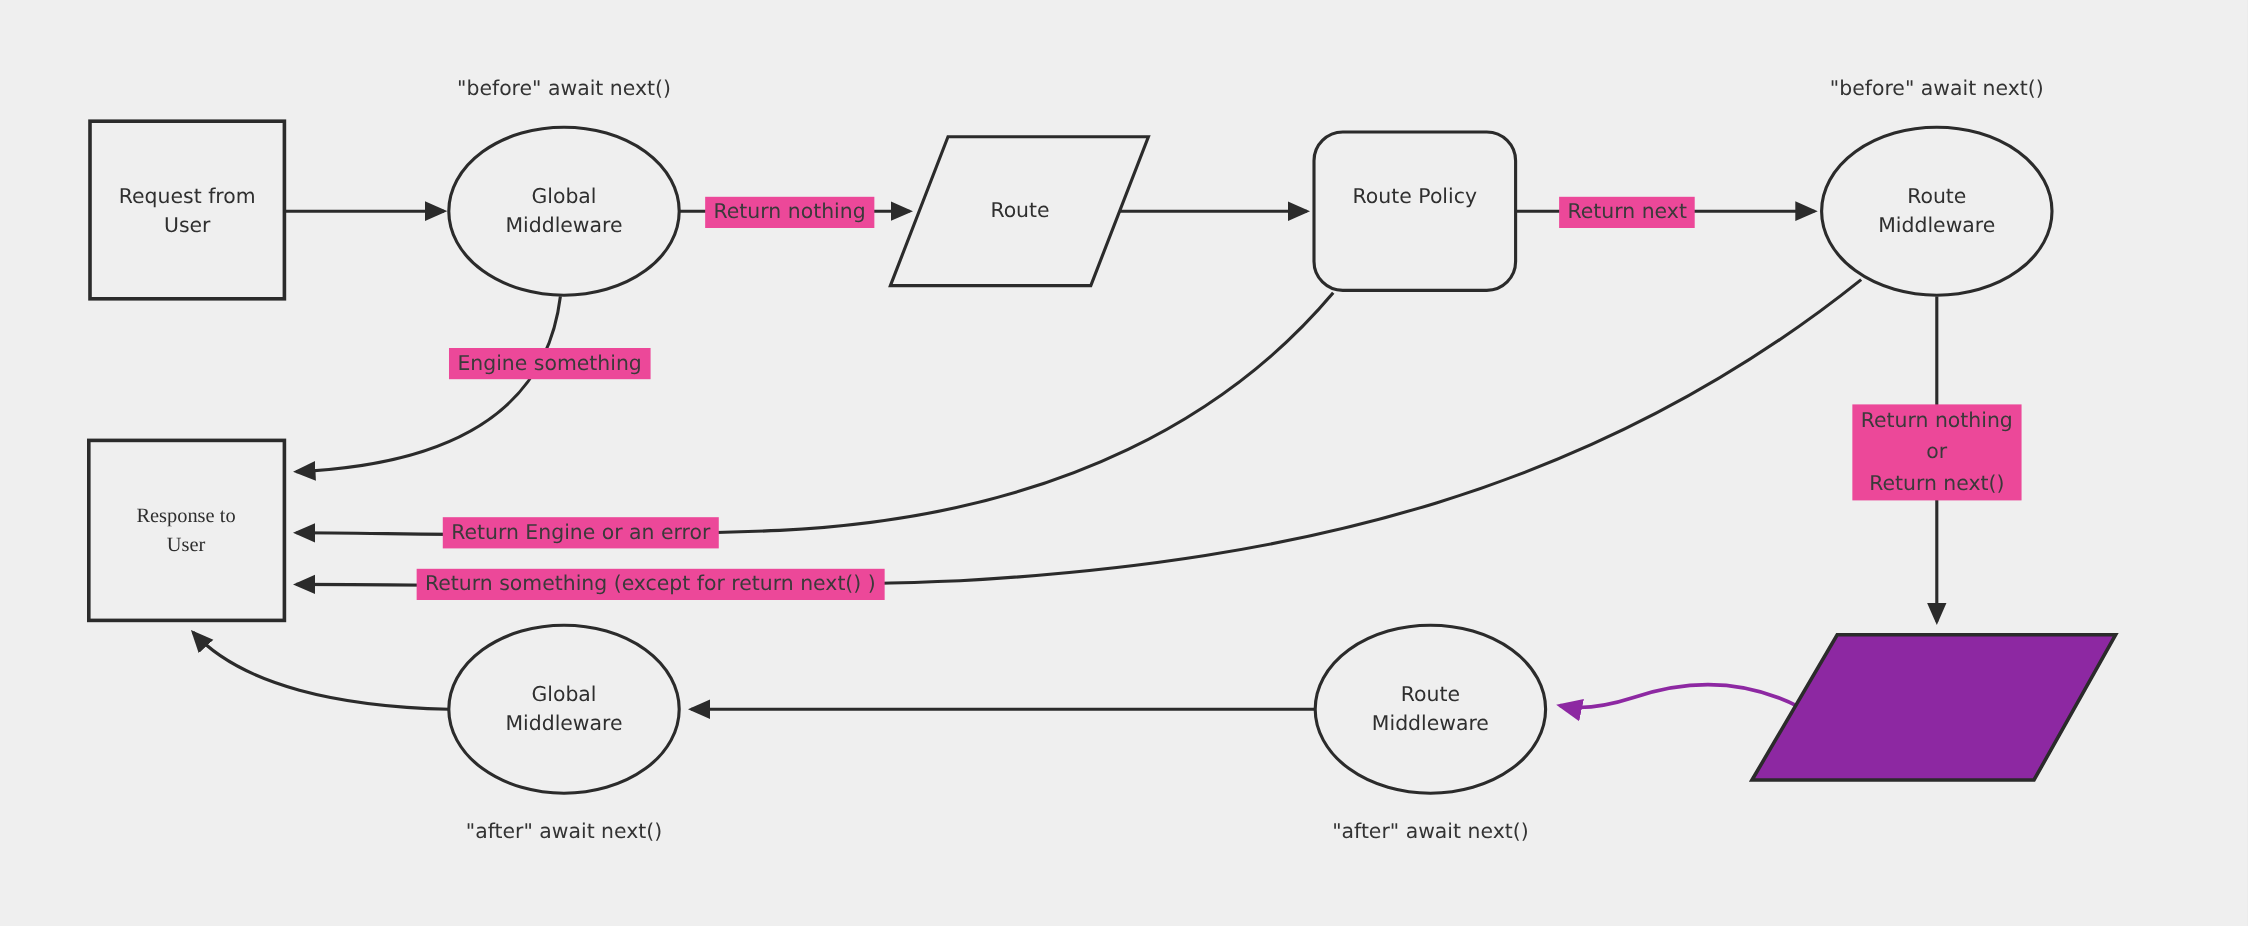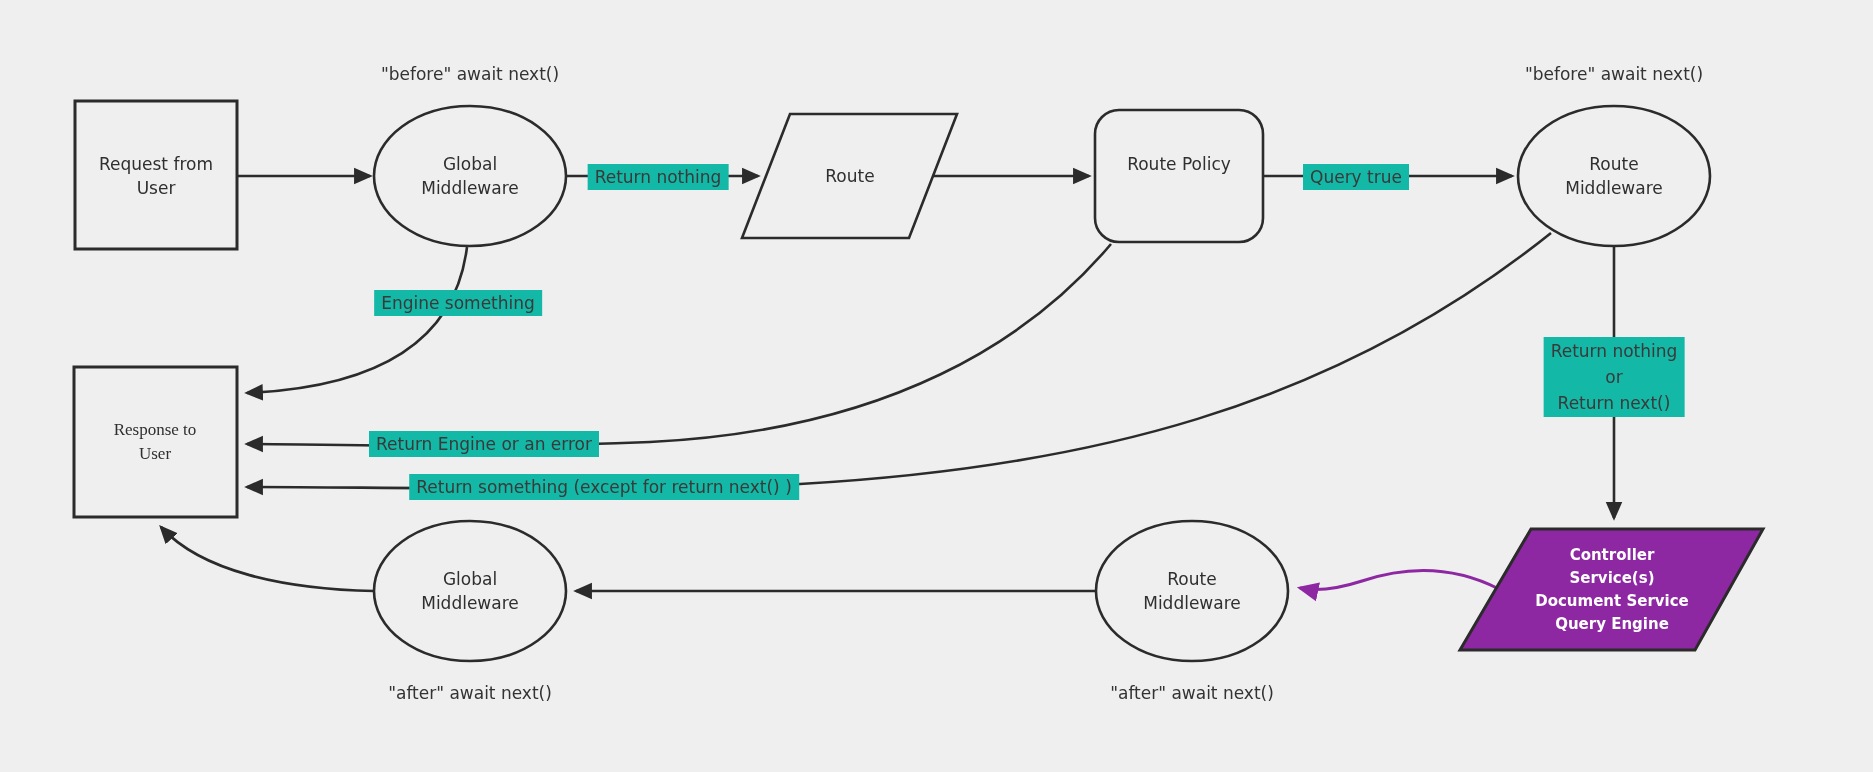--- a/index.html
+++ b/index.html
@@ -18,21 +18,21 @@
     position:absolute;
     transform:translate(-50%,-50%);
     text-align:center;
     white-space:pre-line;
     color:#2f2f2f;
     font-size:17px;
     line-height:24px;
   }
   .node-lbl{color:#2f2f2f;}
   .edge-lbl{
-    background:#14b8a6;
+    background:#ec4899;
     padding:1px 7px;
     color:#3a3a3a;
   }
   .ann-lbl{color:#333333;}
   .controller-lbl{
     color:#ffffff;
     font-weight:bold;
     font-size:15px;
     line-height:23px;
   }
@@ -80,36 +80,32 @@
   <div class="lbl node-lbl" style="left:156px;top:176px;">Request from
 User</div>
   <div class="lbl node-lbl" style="left:470px;top:176px;">Global
 Middleware</div>
   <div class="lbl node-lbl" style="left:850px;top:176px;">Route</div>
   <div class="lbl node-lbl" style="left:1179px;top:164px;">Route Policy</div>
   <div class="lbl node-lbl" style="left:1614px;top:176px;">Route
 Middleware</div>
   <div class="lbl node-lbl" style="left:155px;top:442px;font-family:Liberation Serif, serif;">Response to
 User</div>
-  <div class="lbl controller-lbl" style="left:1612px;top:590px;">Controller
-Service(s)
-Document Service
-Query Engine</div>
   <div class="lbl node-lbl" style="left:1192px;top:591px;">Route
 Middleware</div>
   <div class="lbl node-lbl" style="left:470px;top:591px;">Global
 Middleware</div>
 
   <div class="lbl ann-lbl" style="left:470px;top:74px;">"before" await next()</div>
   <div class="lbl ann-lbl" style="left:1614px;top:74px;">"before" await next()</div>
   <div class="lbl ann-lbl" style="left:470px;top:693px;">"after" await next()</div>
   <div class="lbl ann-lbl" style="left:1192px;top:693px;">"after" await next()</div>
 
   <div class="lbl edge-lbl" style="left:658px;top:177px;">Return nothing</div>
-  <div class="lbl edge-lbl" style="left:1356px;top:177px;">Query true</div>
+  <div class="lbl edge-lbl" style="left:1356px;top:177px;">Return next</div>
   <div class="lbl edge-lbl" style="left:458px;top:303px;">Engine something</div>
   <div class="lbl edge-lbl" style="left:484px;top:444px;">Return Engine or an error</div>
-  <div class="lbl edge-lbl" style="left:604px;top:487px;">Return something (except for return next() )</div>
+  <div class="lbl edge-lbl" style="left:542px;top:487px;">Return something (except for return next() )</div>
   <div class="lbl edge-lbl" style="left:1614px;top:377px;line-height:26px;">Return nothing
 or
 Return next()</div>
 
 </div>
 
 </body></html>

